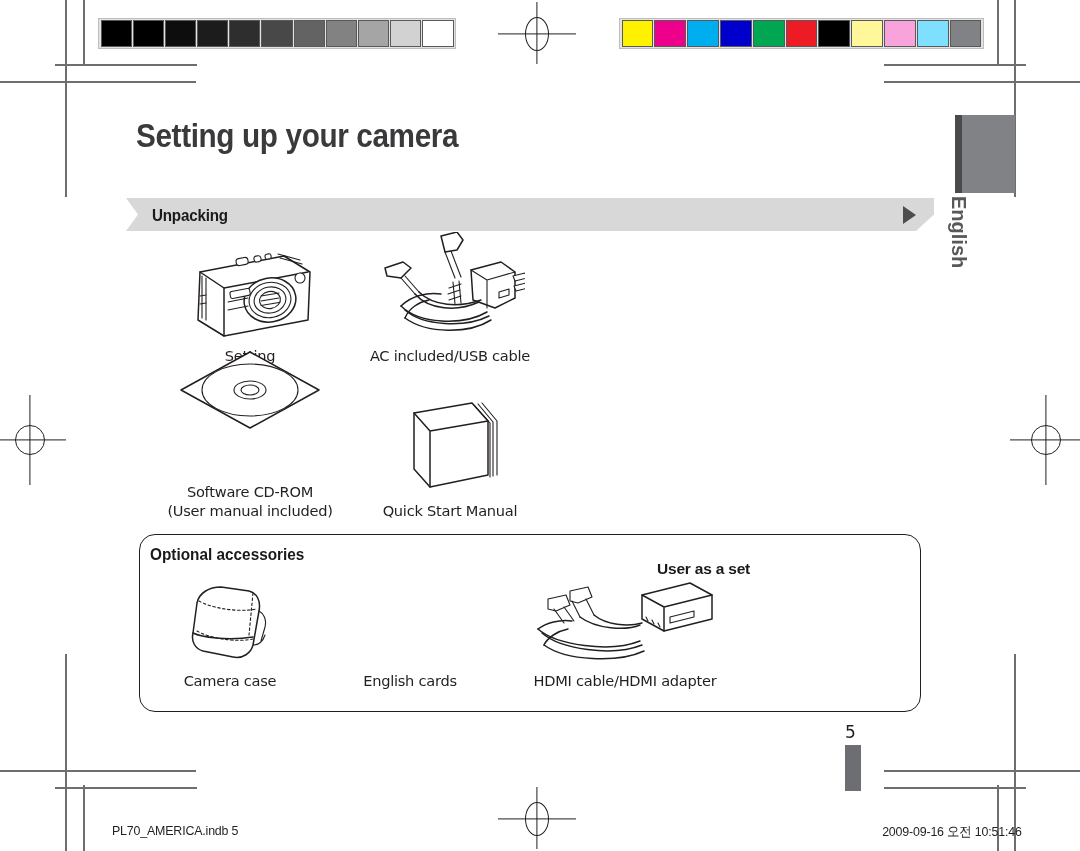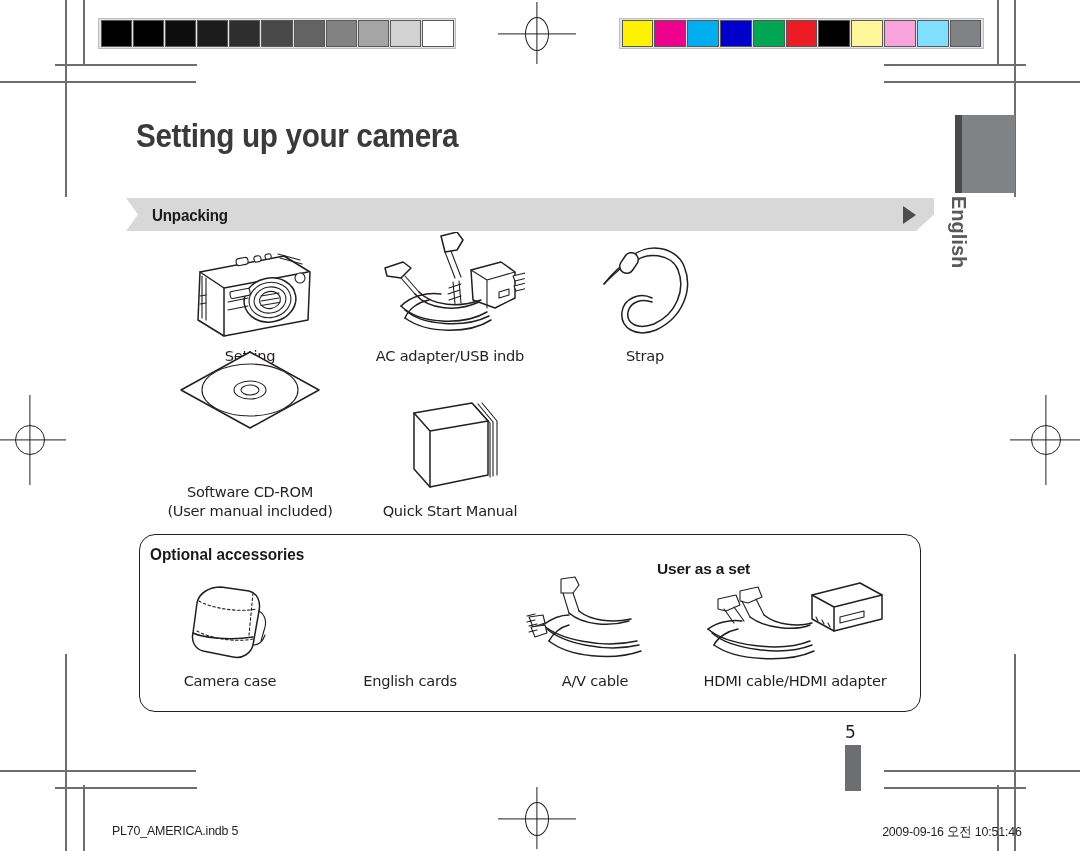--- a/index.html
+++ b/index.html
@@ -240,36 +240,24 @@
           <path class="ln" d="M44 60 C58 74, 84 76, 106 68"></path>
           <path class="ln" d="M26 74 C44 92, 88 94, 112 80"></path>
           <path class="ln" d="M26 74 C36 64, 52 60, 66 62"></path>
           <path class="ln" d="M30 78 C48 94, 90 96, 114 84"></path>
           <path class="ln" d="M30 86 C52 102, 94 102, 116 88"></path>
           <path class="ln" d="M30 86 C34 76, 44 70, 54 68"></path>
           <path class="ln-t" d="M74 56 L86 52 M73 62 L85 58 M74 68 L86 64"></path>
           <path class="ln-t" d="M78 50 L80 72 M84 49 L86 71"></path>
         </svg>
       </div>
-      <div class="caption">AC adapter/USB indb</div>
-    </div>
-
-
-    <div class="cell" style="width:190px;">
-      <div class="art" style="height:104px;">
-        <svg width="110" height="104" viewBox="0 0 110 104">
-          <path class="ln" d="M40 22 C56 6, 86 10, 94 30 C104 54, 92 82, 66 94 C46 102, 30 92, 32 76 C34 62, 50 56, 62 62"></path>
-          <path class="ln" d="M42 28 C56 14, 82 18, 88 34 C96 54, 86 78, 64 88 C48 94, 36 88, 38 76 C40 66, 52 62, 62 66"></path>
-          <path class="ln" d="M14 48 C22 38, 30 30, 40 24"></path>
-          <path class="ln-t" d="M14 48 C20 42, 26 36, 34 30"></path>
-          <rect class="fillw" x="32" y="16" width="14" height="22" rx="7" transform="rotate(34 39 27)"></rect>
-        </svg>
-      </div>
-      <div class="caption">Strap</div>
-    </div>
+      <div class="caption">AC included/USB cable</div>
+    </div>
+
+
   </div>
 
   <div class="grid" style="left:150px;top:382px;width:400px;height:138px;">
 
     <div class="cell" style="width:200px;gap:44px;">
       <div class="art" style="height:86px;">
         <svg width="150" height="86" viewBox="0 0 150 86">
           <path class="fillw" d="M75 6 L144 44 L75 82 L6 44 Z"></path>
           <ellipse class="fillw-t" cx="75" cy="44" rx="48" ry="26"></ellipse>
           <ellipse class="ln-t" cx="75" cy="44" rx="16" ry="9"></ellipse>
@@ -310,40 +298,20 @@
           <path class="ln-t" d="M78 14 L74 56" stroke-dasharray="2.5 2.5"></path>
         </svg>
       </div>
       <div class="caption">Camera case</div>
     </div>
 
     <div class="cell" style="width:200px;">
       <div class="caption">English cards</div>
     </div>
 
-    <div class="cell" style="width:170px;">
-      <div class="art" style="height:92px;">
-        <svg width="140" height="92" viewBox="0 0 140 92">
-          <path class="fillw-t" d="M36 6 L50 4 L54 12 L48 20 L36 20 Z"></path>
-          <path class="ln-t" d="M38 20 L44 40 M48 20 L54 38"></path>
-          <path class="ln" d="M44 40 C58 52, 84 54, 104 48"></path>
-          <path class="ln" d="M54 38 C66 48, 88 50, 106 46"></path>
-          <path class="ln" d="M18 52 C34 66, 76 76, 112 68"></path>
-          <path class="ln" d="M18 52 C26 46, 34 42, 44 42"></path>
-          <path class="ln" d="M22 56 C38 70, 80 80, 114 72"></path>
-          <path class="ln" d="M24 68 C44 84, 88 88, 116 78"></path>
-          <path class="ln" d="M24 68 C28 60, 36 54, 44 52"></path>
-          <path class="fillw-t" d="M4 44 L18 42 L20 50 L8 54 Z"></path>
-          <path class="ln-t" d="M2 43 L10 41 M2 49 L10 47"></path>
-          <path class="fillw-t" d="M6 54 L20 52 L22 60 L10 64 Z"></path>
-          <path class="ln-t" d="M4 53 L12 51 M4 59 L12 57"></path>
-        </svg>
-      </div>
-      <div class="caption">A/V cable</div>
-    </div>
 
     <div class="cell" style="width:230px;">
       <div class="art" style="height:92px;">
         <svg width="190" height="92" viewBox="0 0 190 92">
           <path class="fillw" d="M112 22 L160 10 L182 22 L182 46 L134 58 L112 46 Z"></path>
           <path class="ln" d="M112 22 L134 34 L182 22 M134 34 L134 58"></path>
           <path class="ln-t" d="M116 44 L118 48 M122 47 L124 51 M128 50 L130 54"></path>
           <path class="ln-t" d="M140 44 L164 38 L164 44 L140 50 Z"></path>
           <path class="fillw-t" d="M40 18 L58 14 L62 24 L48 30 L40 28 Z"></path>
           <path class="ln-t" d="M42 28 L50 44 M56 26 L64 42"></path>

